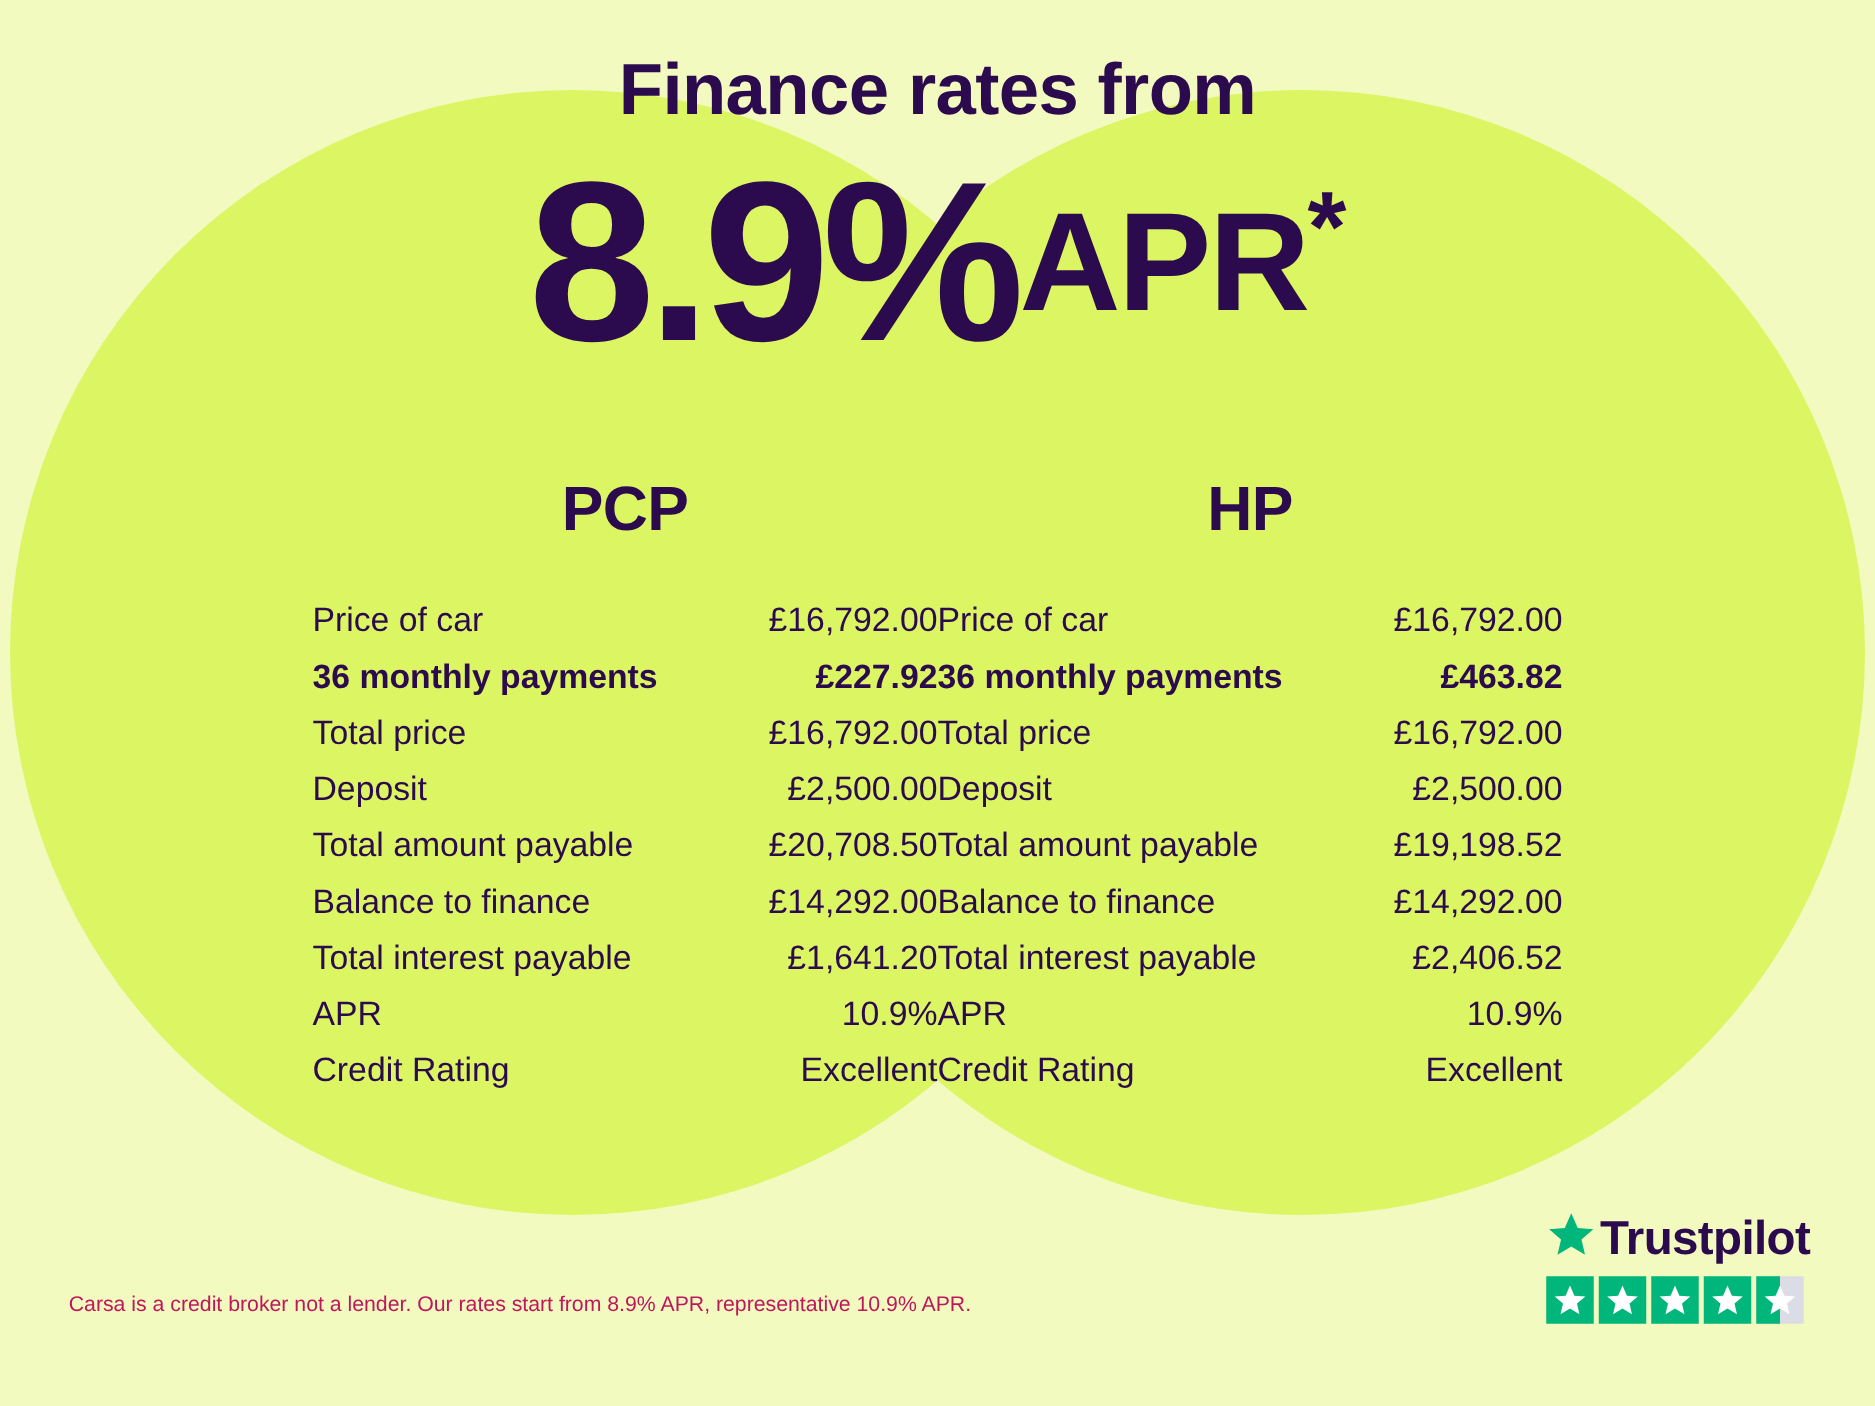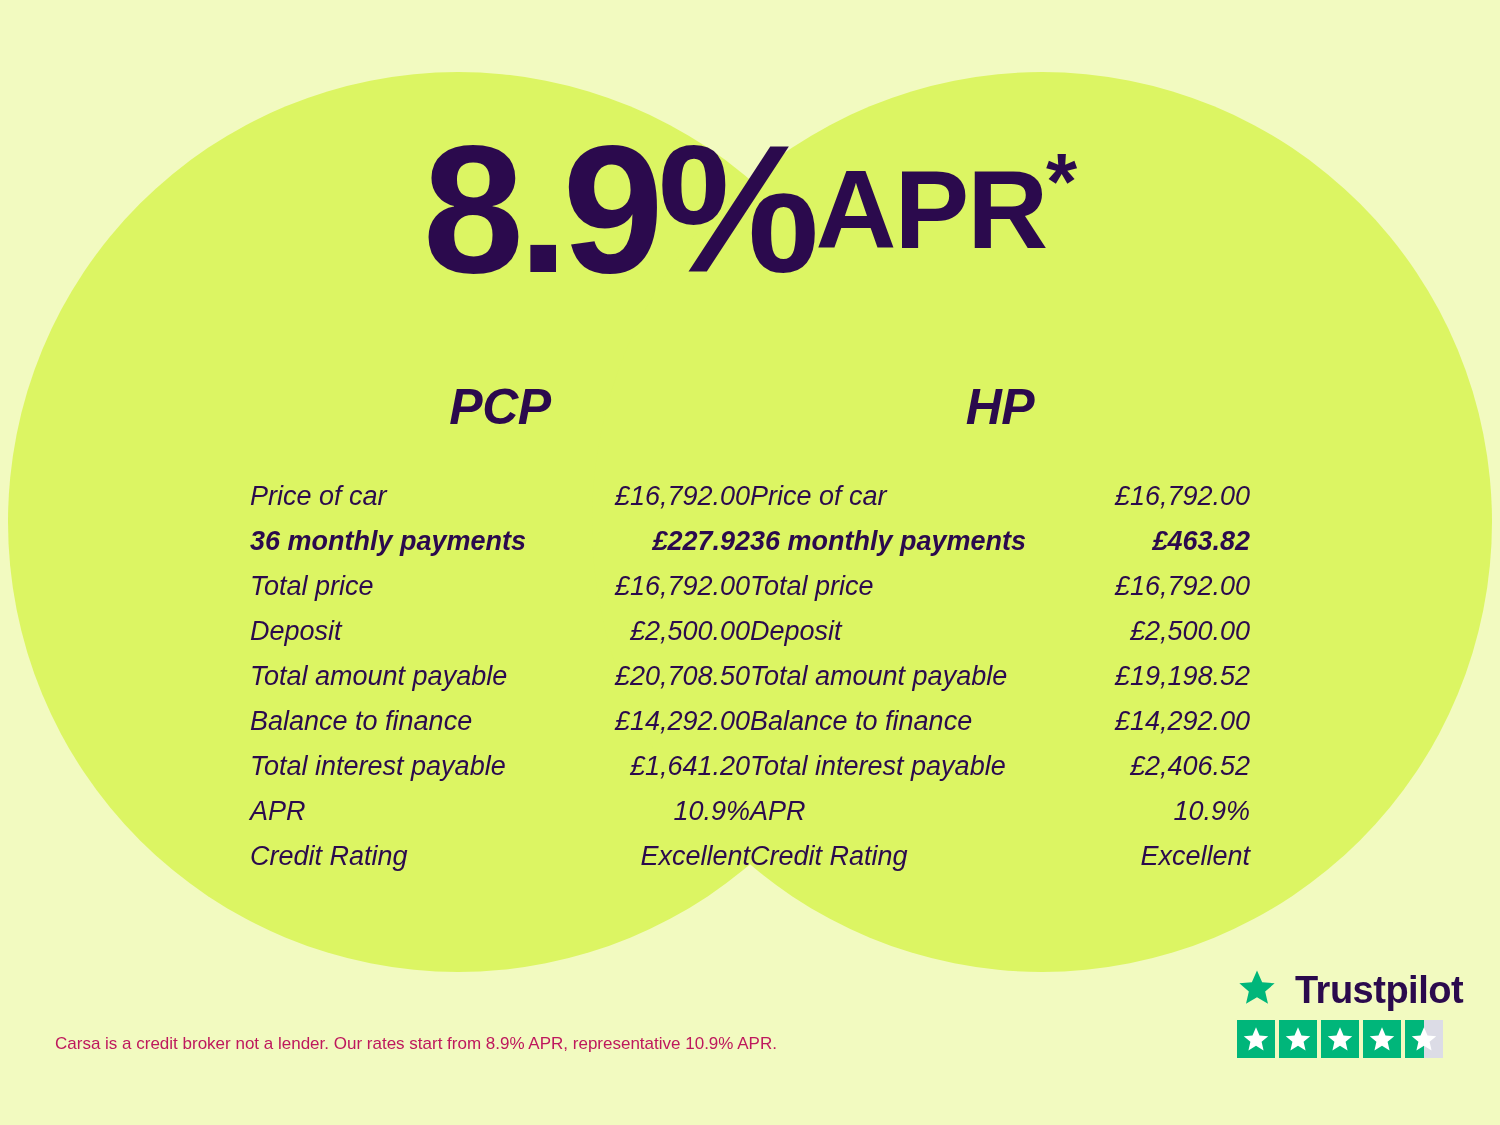--- a/index.html
+++ b/index.html
@@ -85,21 +85,20 @@
     top: 18px;
   }
 
   .columns {
     position: absolute;
     top: 378px;
     left: 0;
     width: 1500px;
     display: flex;
     justify-content: center;
-    font-style: italic;
   }
   .col {
     width: 500px;
   }
   .col-title {
     text-align: center;
     font-size: 50px;
     font-weight: bold;
     color: #2b0a4d;
     margin-bottom: 38px;
@@ -142,21 +141,21 @@
 
   .trustpilot {
     position: absolute;
     right: 48px;
     top: 968px;
     width: 215px;
   }
   .tp-top {
     display: flex;
     align-items: center;
-    gap: 18px;
+    gap: 3px;
     margin-bottom: 8px;
   }
   .tp-name {
     font-size: 38px;
     font-weight: bold;
     color: #2b0a4d;
     letter-spacing: -0.5px;
     line-height: 1;
   }
   .tp-stars {
@@ -191,20 +190,21 @@
 </style>
 </head>
 <body>
 
 <div class="stage">
   <div class="blob blob-left"></div>
   <div class="blob blob-right"></div>
 
   <div class="content">
 
+    <div class="headline">Finance rates from</div>
 
     <div class="bigrate">
       <span class="num">8.9%</span><span class="apr">APR</span><span class="star">*</span>
     </div>
 
     <div class="columns">
 
       <div class="col">
         <div class="col-title">PCP</div>
         <div class="rows">

